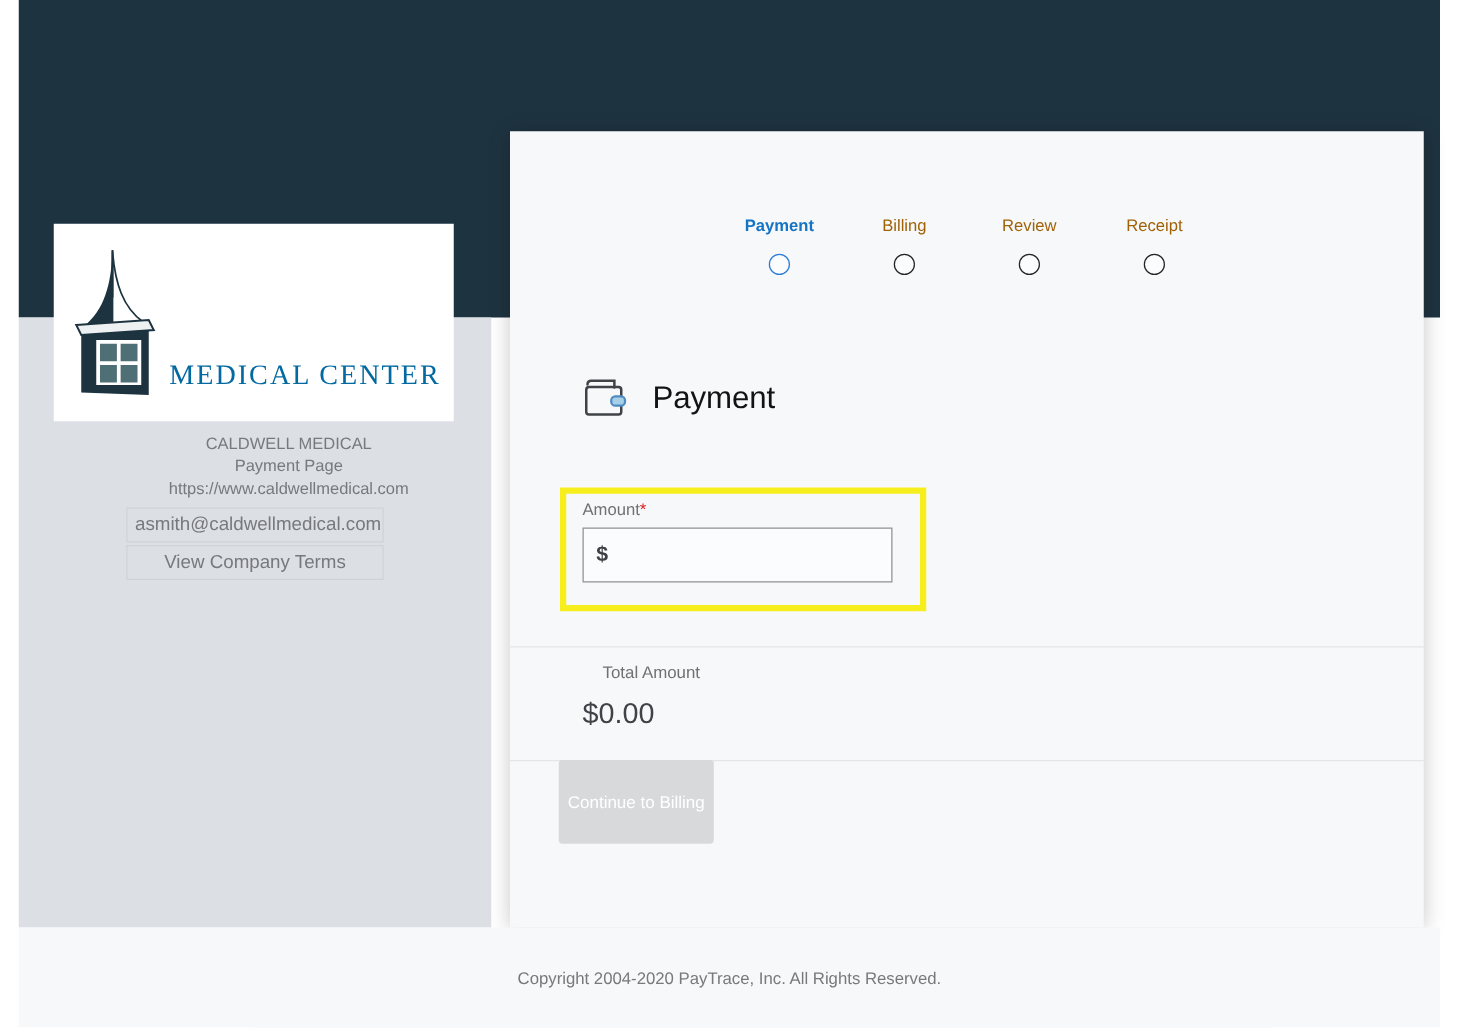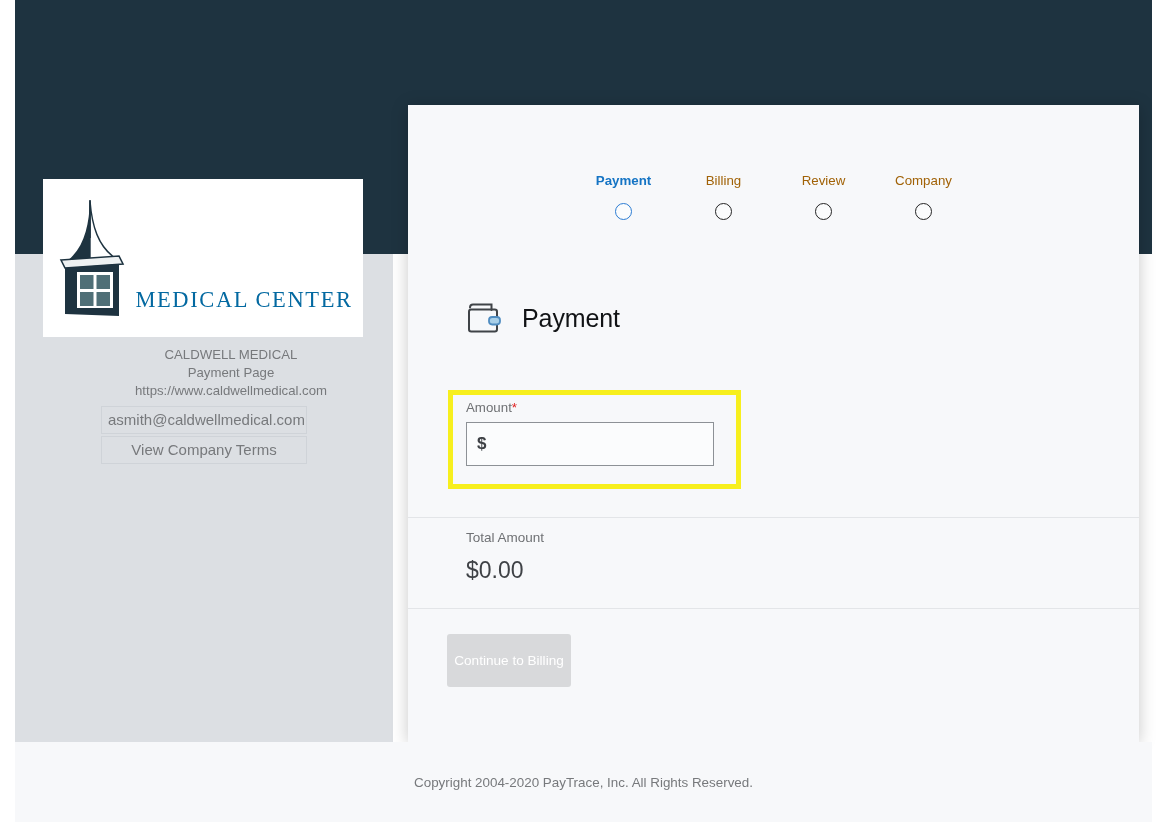--- a/index.html
+++ b/index.html
@@ -246,39 +246,39 @@
     left: 0;
     width: 731px;
     height: 1px;
     background: #e3e5e8;
   }
   .divider.d1 { top: 412px; }
   .divider.d2 { top: 503px; }
 
   .total-label {
     position: absolute;
-    left: 58px;
+    left: 74px;
     top: 425px;
     font-size: 13.5px;
     color: #6f7174;
   }
   .total-value {
     position: absolute;
     left: 58px;
     top: 452px;
     font-size: 23px;
     color: #3f4246;
   }
 
   .continue-btn {
     position: absolute;
     left: 39px;
-    top: 529px;
+    top: 503px;
     width: 124px;
-    height: 53px;
+    height: 67px;
     background: #d8d9db;
     color: #ffffff;
     border: none;
     border-radius: 3px;
     font-family: "Liberation Sans", sans-serif;
     font-size: 13.6px;
     cursor: default;
   }
 
   
@@ -350,21 +350,21 @@
       </div>
       <div class="step">
         <div class="step-label">Billing</div>
         <div class="step-dot"></div>
       </div>
       <div class="step">
         <div class="step-label">Review</div>
         <div class="step-dot"></div>
       </div>
       <div class="step">
-        <div class="step-label">Company</div>
+        <div class="step-label">Receipt</div>
         <div class="step-dot"></div>
       </div>
     </div>
 
     <div class="section-head">
       <svg class="wallet-icon" viewBox="0 0 38 34">
         <path d="M4 6.5 C4 4.5 5.4 3.5 7 3.5 L25.5 3.5 L25.5 9" fill="none" stroke="#3f4347" stroke-width="2" stroke-linecap="round"></path>
         <rect x="3" y="8.5" width="28" height="22" rx="2.2" fill="none" stroke="#3f4347" stroke-width="2"></rect>
         <rect x="23" y="16" width="11" height="7.5" rx="3.2" fill="#a8cfe8" stroke="#4f8cc0" stroke-width="1.8"></rect>
       </svg>

